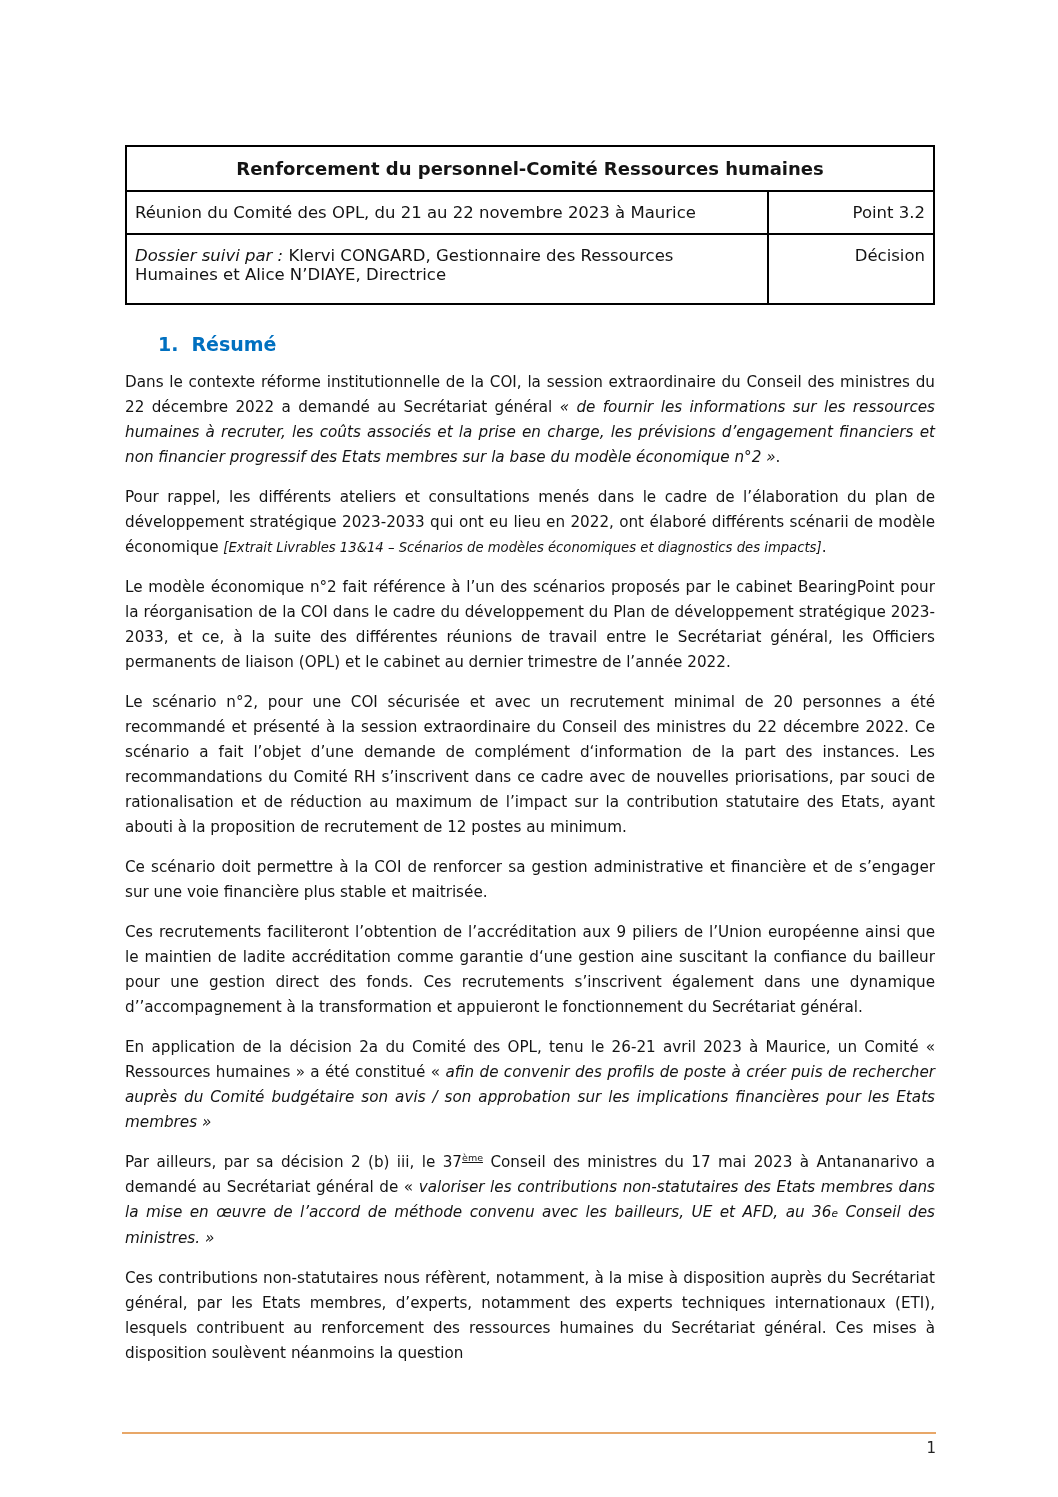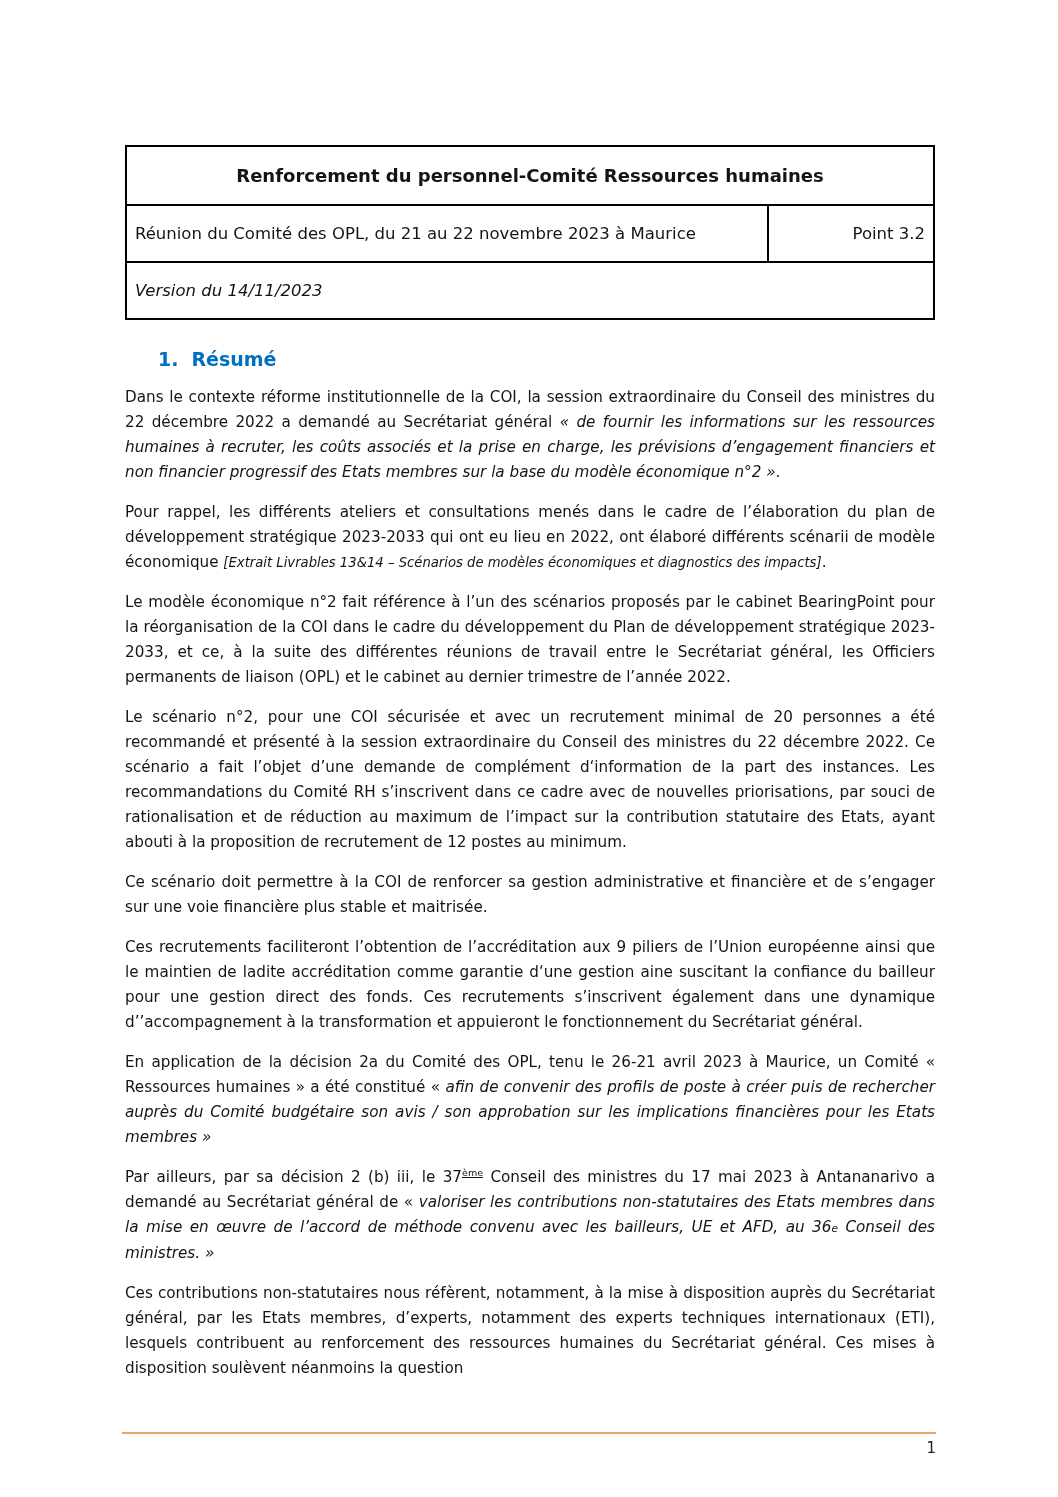--- a/index.html
+++ b/index.html
@@ -31,21 +31,21 @@
     font-size:20px;font-weight:bold;color:#000;
     font-family:"Liberation Sans", sans-serif;
   }
 
   
   .main{position:absolute;left:125px;top:145px;width:810px;}
   table.info-table{
     border-collapse:collapse;width:808px;table-layout:fixed;
     font-size:16.5px;color:#141414;
   }
-  table.info-table td{border:2px solid #000;padding:18px 8px;vertical-align:top;}
+  table.info-table td{border:2px solid #000;padding:11px 8px;vertical-align:top;}
   td.t-title{font-weight:bold;text-align:center;font-size:18px;padding:2px 4px;}
   td.t-right{text-align:right;}
   td.row3-left{height:46px;}
   .it{font-style:italic;}
 
   .section-heading{
     margin:28px 0 0 33px;font-size:19px;font-weight:bold;color:#0070c0;
   }
   .sec-num{margin-right:13px;}
 
@@ -85,21 +85,22 @@
         </colgroup>
       <tbody>
           <tr>
         <td colspan="2" class="t-title">Renforcement du personnel-Comité Ressources humaines</td>
       </tr>
       <tr>
         <td>Réunion du Comité des OPL, du 21 au 22 novembre 2023 à Maurice</td>
         <td class="t-right">Point 3.2</td>
       </tr>
       <tr>
-        <td colspan="2" class="it">Version du 14/11/2023</td>
+        <td class="row3-left"><span class="it">Dossier suivi par : </span><span>Klervi CONGARD, Gestionnaire des Ressources Humaines et Alice N’DIAYE, Directrice</span></td>
+        <td class="t-right">Décision</td>
       </tr>
     </tbody>
       </table>
 
     <h2 class="section-heading"><span class="sec-num">1.</span><span>Résumé</span></h2>
 
     <div class="paras" id="paragraphs">
         <p class="para"><span class="run-n">Dans le contexte réforme institutionnelle de la COI, la session extraordinaire du Conseil des ministres du 22 décembre 2022 a demandé au Secrétariat général </span><span class="run-i">« de fournir les informations sur les ressources humaines à recruter, les coûts associés et la prise en charge, les prévisions d’engagement financiers et non financier progressif des Etats membres sur la base du modèle économique n°2 »</span><span class="run-n">.</span></p>
         <p class="para"><span class="run-n">Pour rappel, les différents ateliers et consultations menés dans le cadre de l’élaboration du plan de développement stratégique 2023-2033 qui ont eu lieu en 2022, ont élaboré différents scénarii de modèle économique </span><span class="run-is">[Extrait Livrables 13&amp;14 – Scénarios de modèles économiques et diagnostics des impacts]</span><span class="run-n">.</span></p>
         <p class="para"><span class="run-n">Le modèle économique n°2 fait référence à l’un des scénarios proposés par le cabinet BearingPoint pour la réorganisation de la COI dans le cadre du développement du Plan de développement stratégique 2023-2033, et ce, à la suite des différentes réunions de travail entre le Secrétariat général, les Officiers permanents de liaison (OPL) et le cabinet au dernier trimestre de l’année 2022.</span></p>

